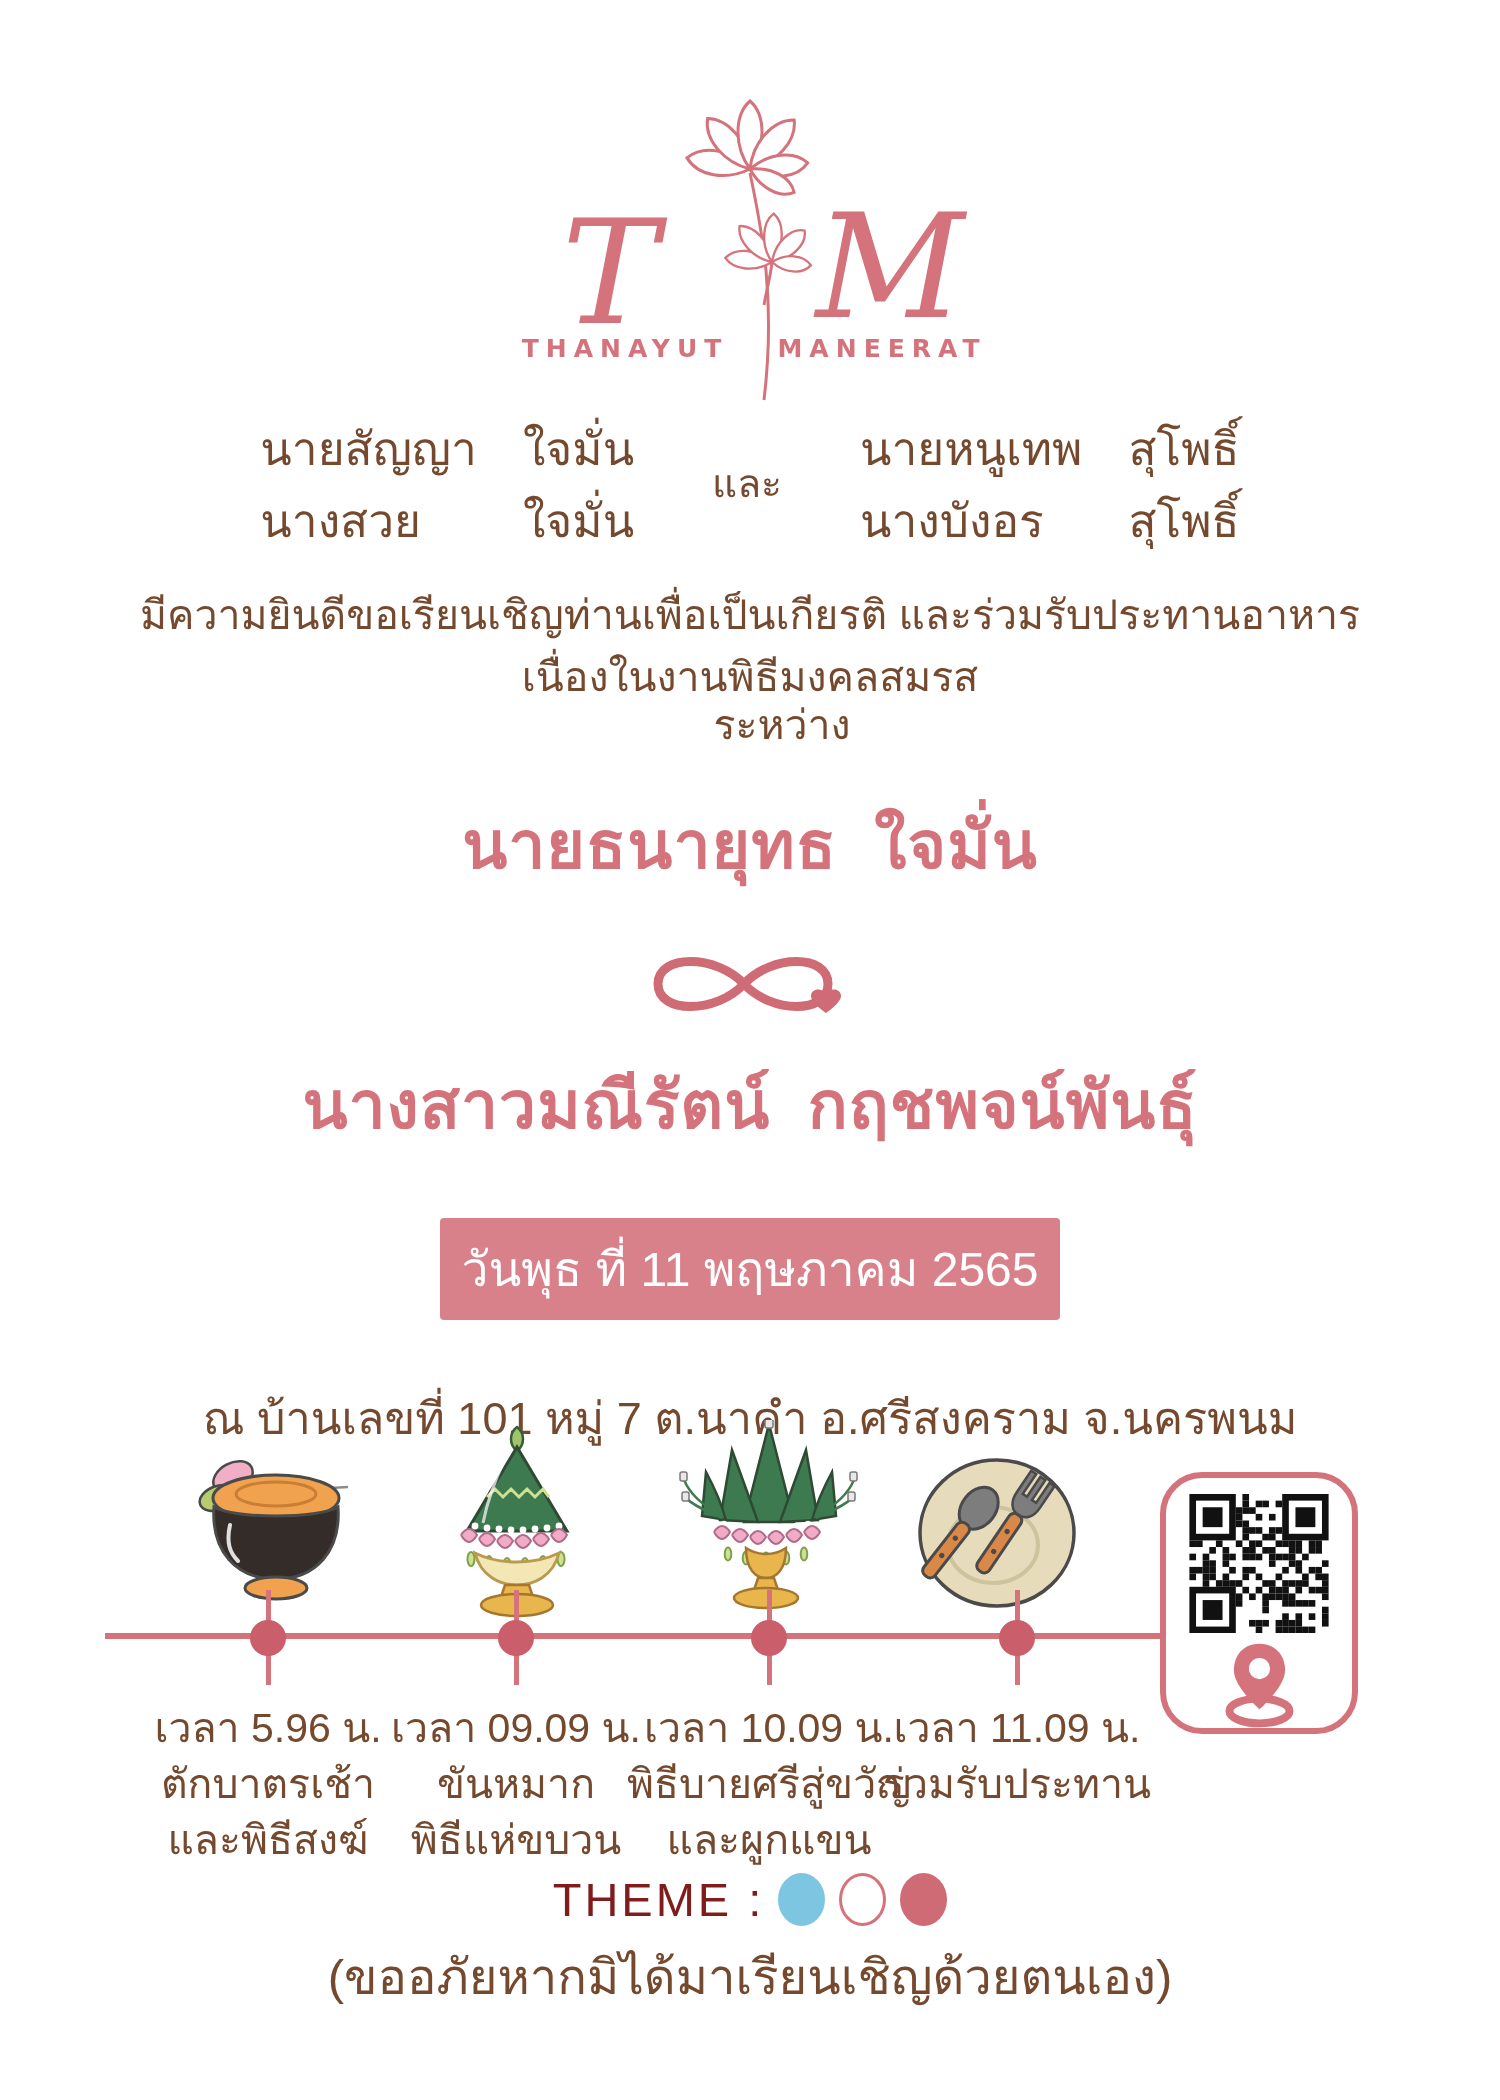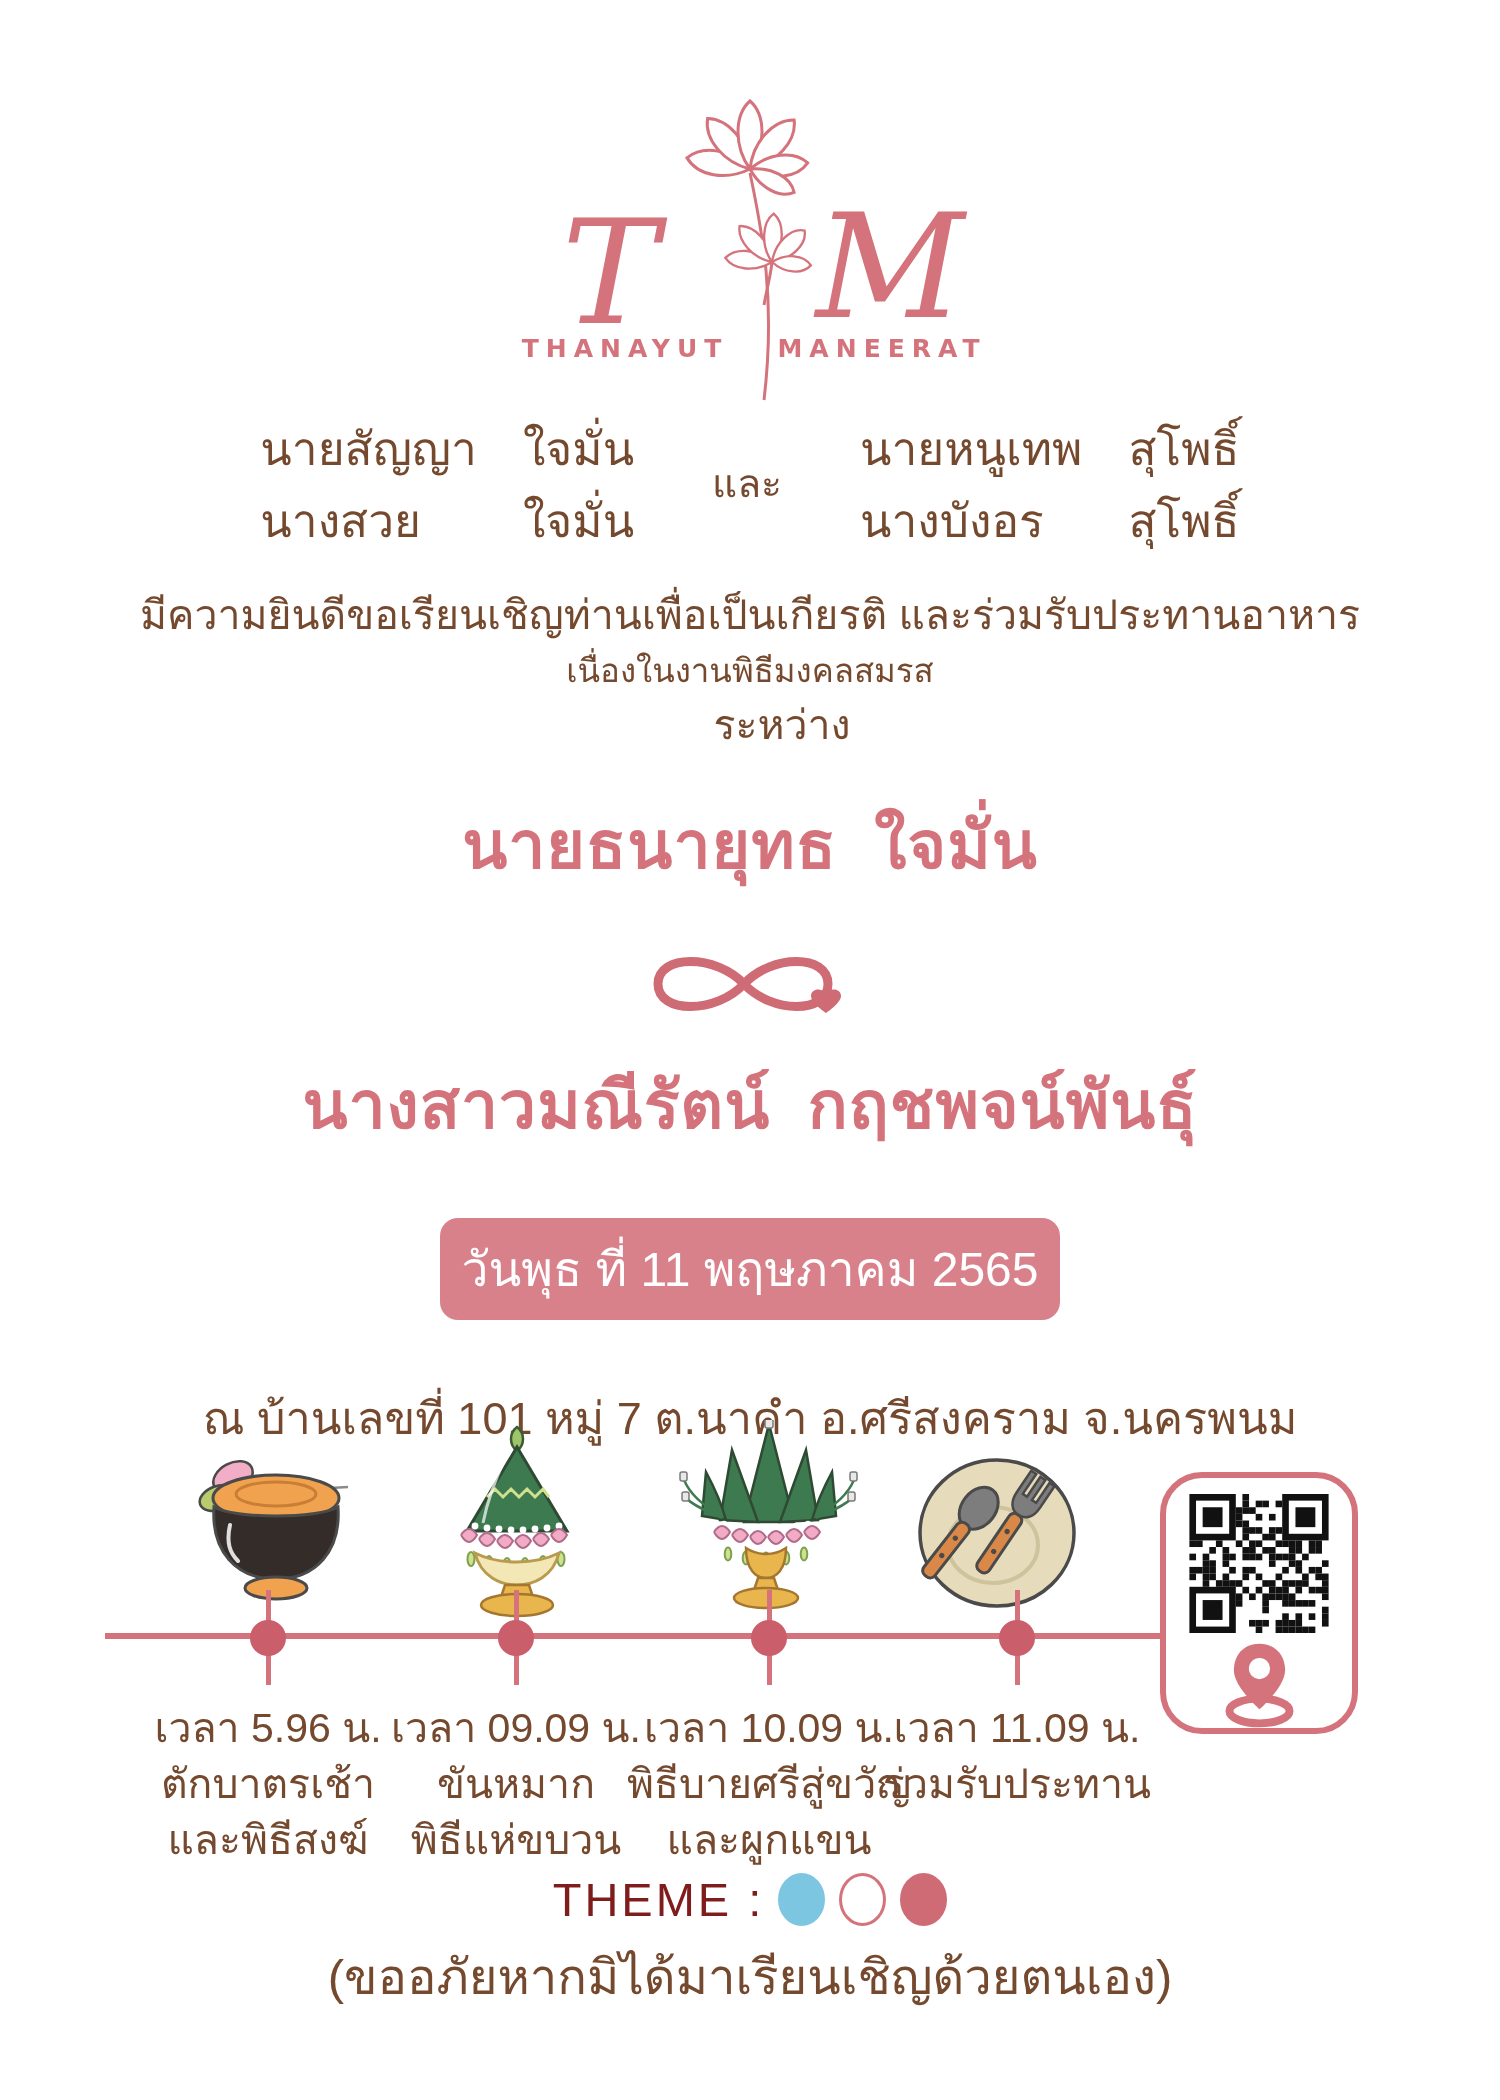--- a/index.html
+++ b/index.html
@@ -16,31 +16,31 @@
   #logo{left:420px;top:55px;width:660px;height:350px;}
 
   
   #parents{top:420px;display:flex;justify-content:center;align-items:flex-start;gap:78px;}
   .parents-block{display:grid;grid-template-columns:auto auto;column-gap:46px;row-gap:14px;
     font-size:46px;line-height:58px;color:#75492e;text-align:left;}
   .conj{font-size:39px;color:#75492e;margin-top:32px;}
 
   
   #inv1{top:582px;font-size:41px;}
-  #inv2{top:644px;font-size:33px;}
+  #inv2{top:644px;font-size:41px;}
   #inv3{top:692px;font-size:41px;padding-left:32px;}
 
   
   #groom{top:792px;font-size:66px;font-weight:bold;letter-spacing:1px;word-spacing:18px;}
   #infinity{left:630px;top:938px;width:240px;height:95px;}
   #bride{top:1052px;font-size:66px;font-weight:bold;letter-spacing:1px;word-spacing:18px;}
 
   
   #date-badge{left:440px;top:1218px;width:620px;height:102px;background:#d8818a;
-    border-radius:18px;display:flex;align-items:center;justify-content:center;}
+    border-radius:4px;display:flex;align-items:center;justify-content:center;}
   #date-badge span{color:#ffffff;font-size:48px;}
   #venue{top:1382px;font-size:45px;}
 
   
   .tl-icon{position:absolute;}
   #tl-line{left:105px;top:1633px;width:1058px;height:6px;background:#d4737b;}
   .tl-tick{position:absolute;top:1590px;width:5px;height:95px;background:#d4737b;}
   .tl-dot{position:absolute;top:1620px;width:36px;height:36px;border-radius:50%;background:#cb5e6b;}
   .sched-col{position:absolute;top:1700px;width:330px;text-align:center;
     color:#75492e;font-size:41px;line-height:56px;}

